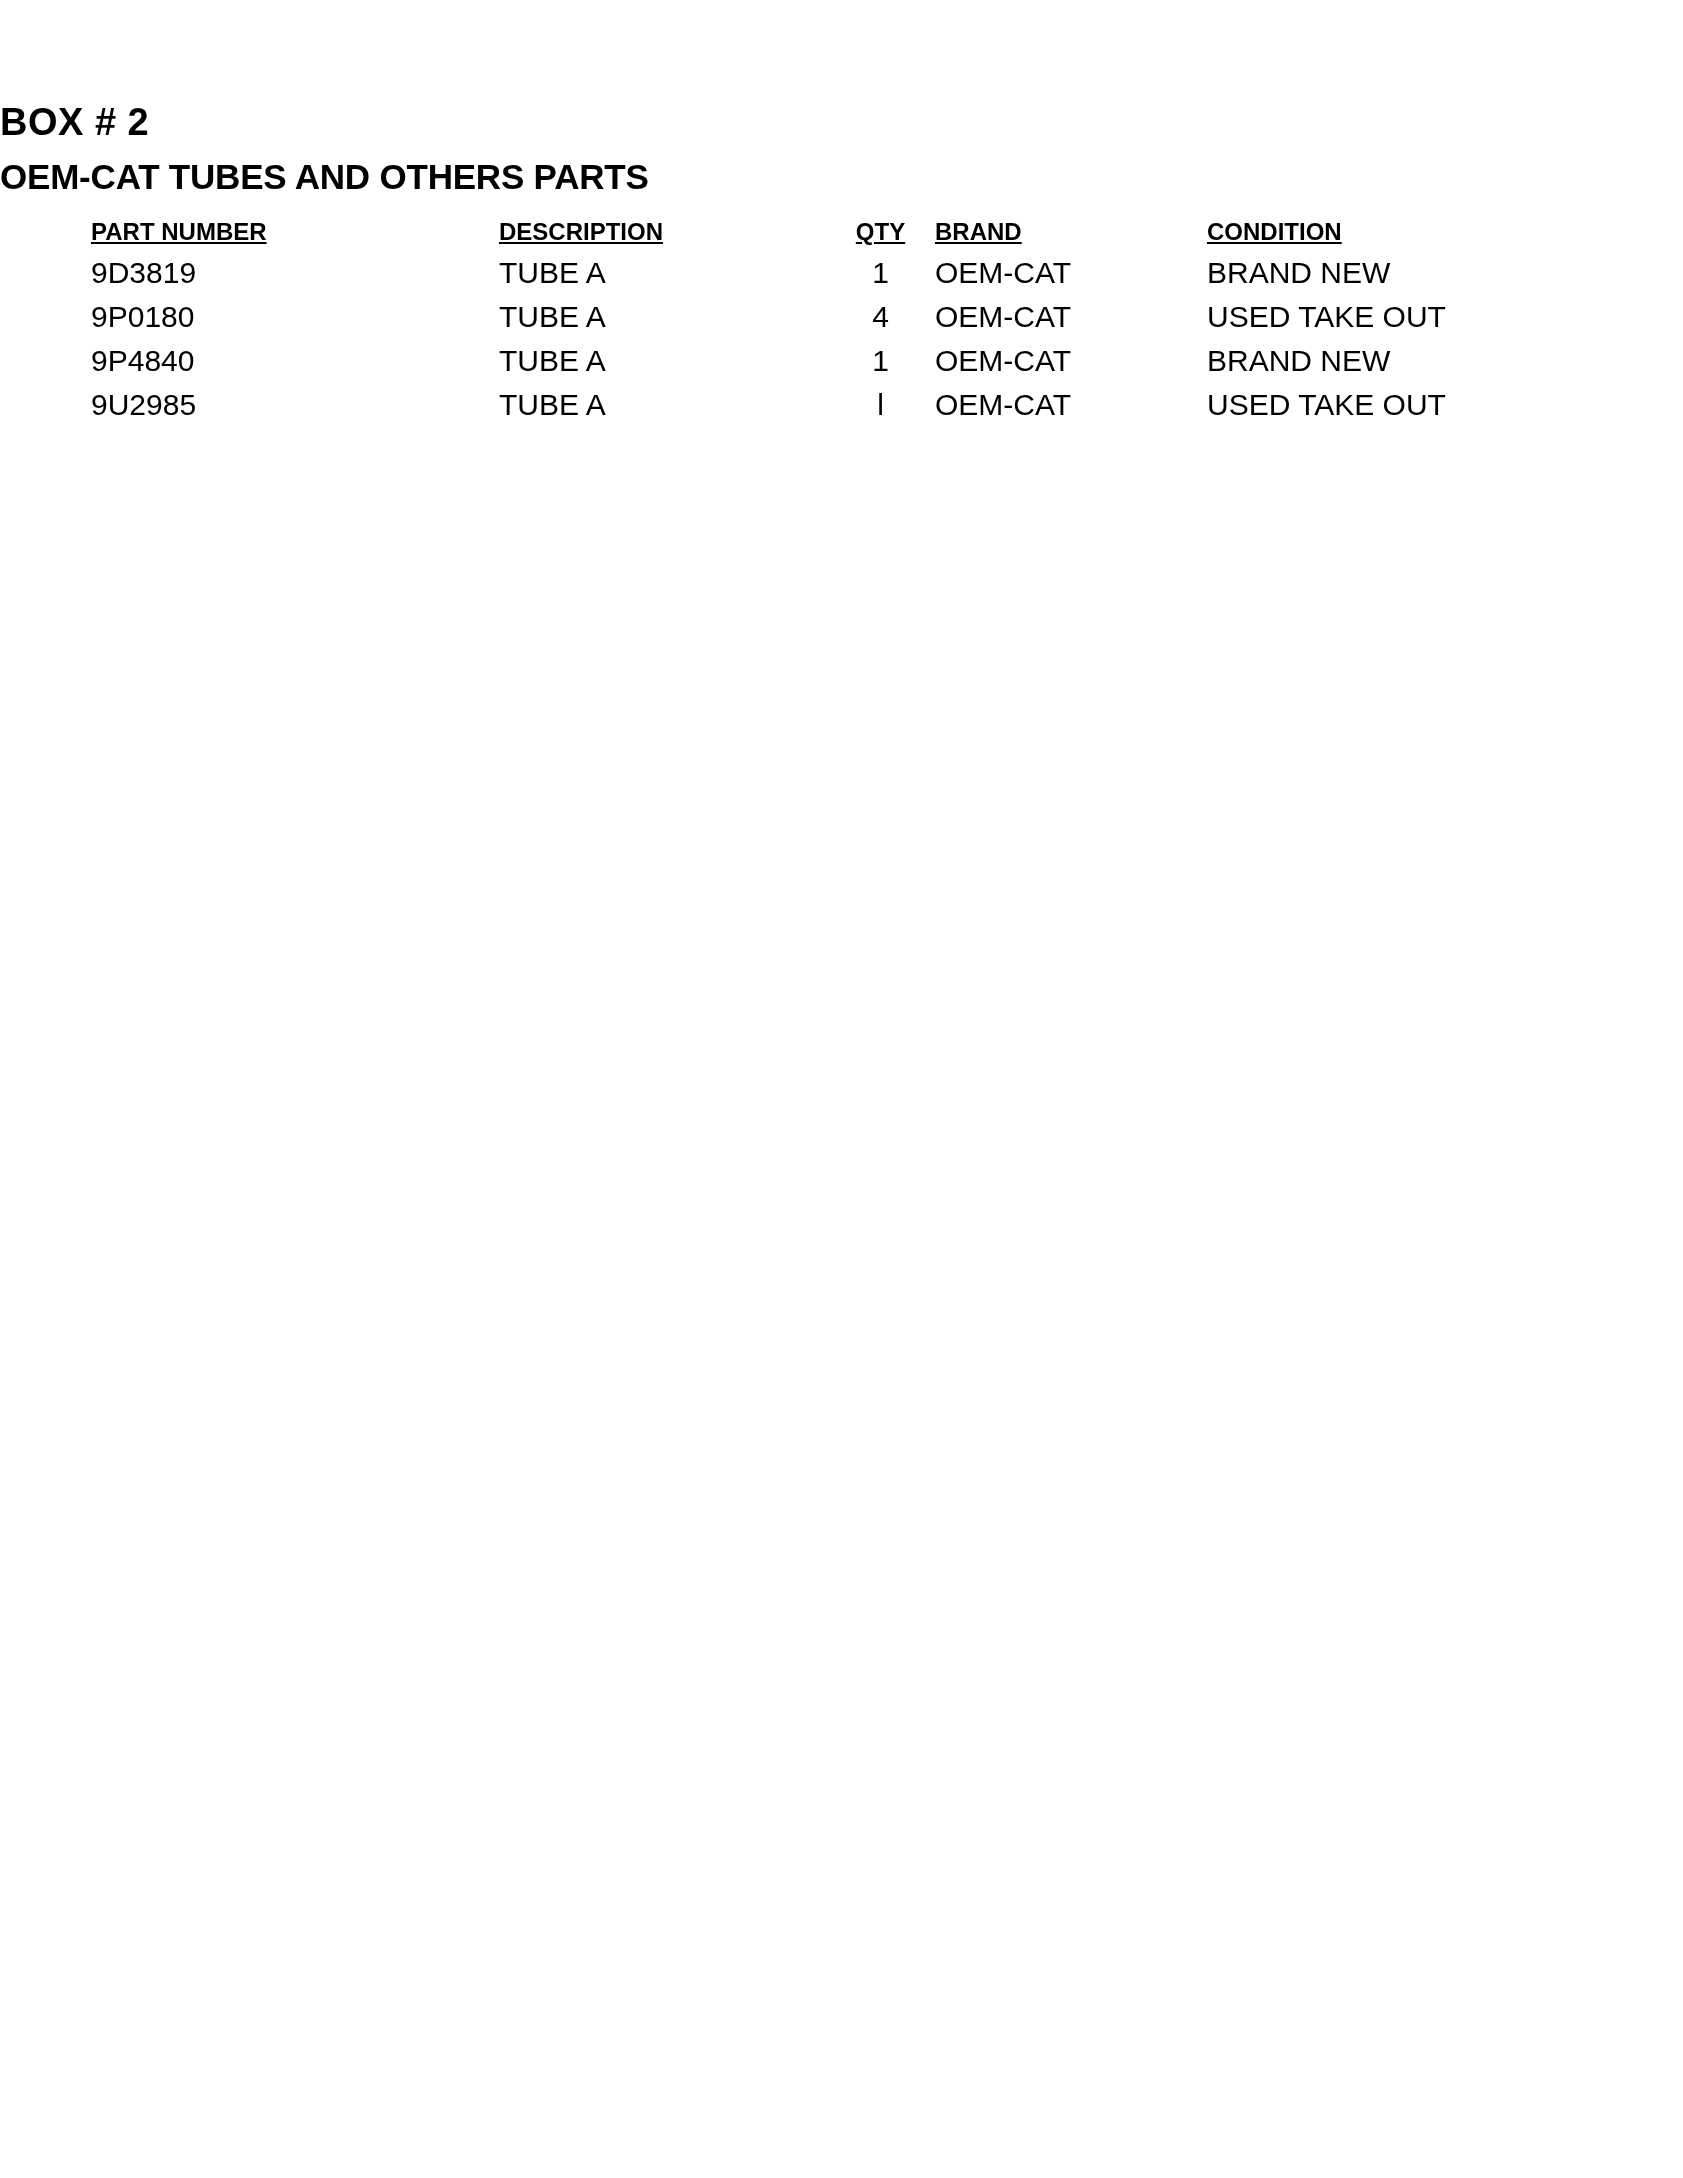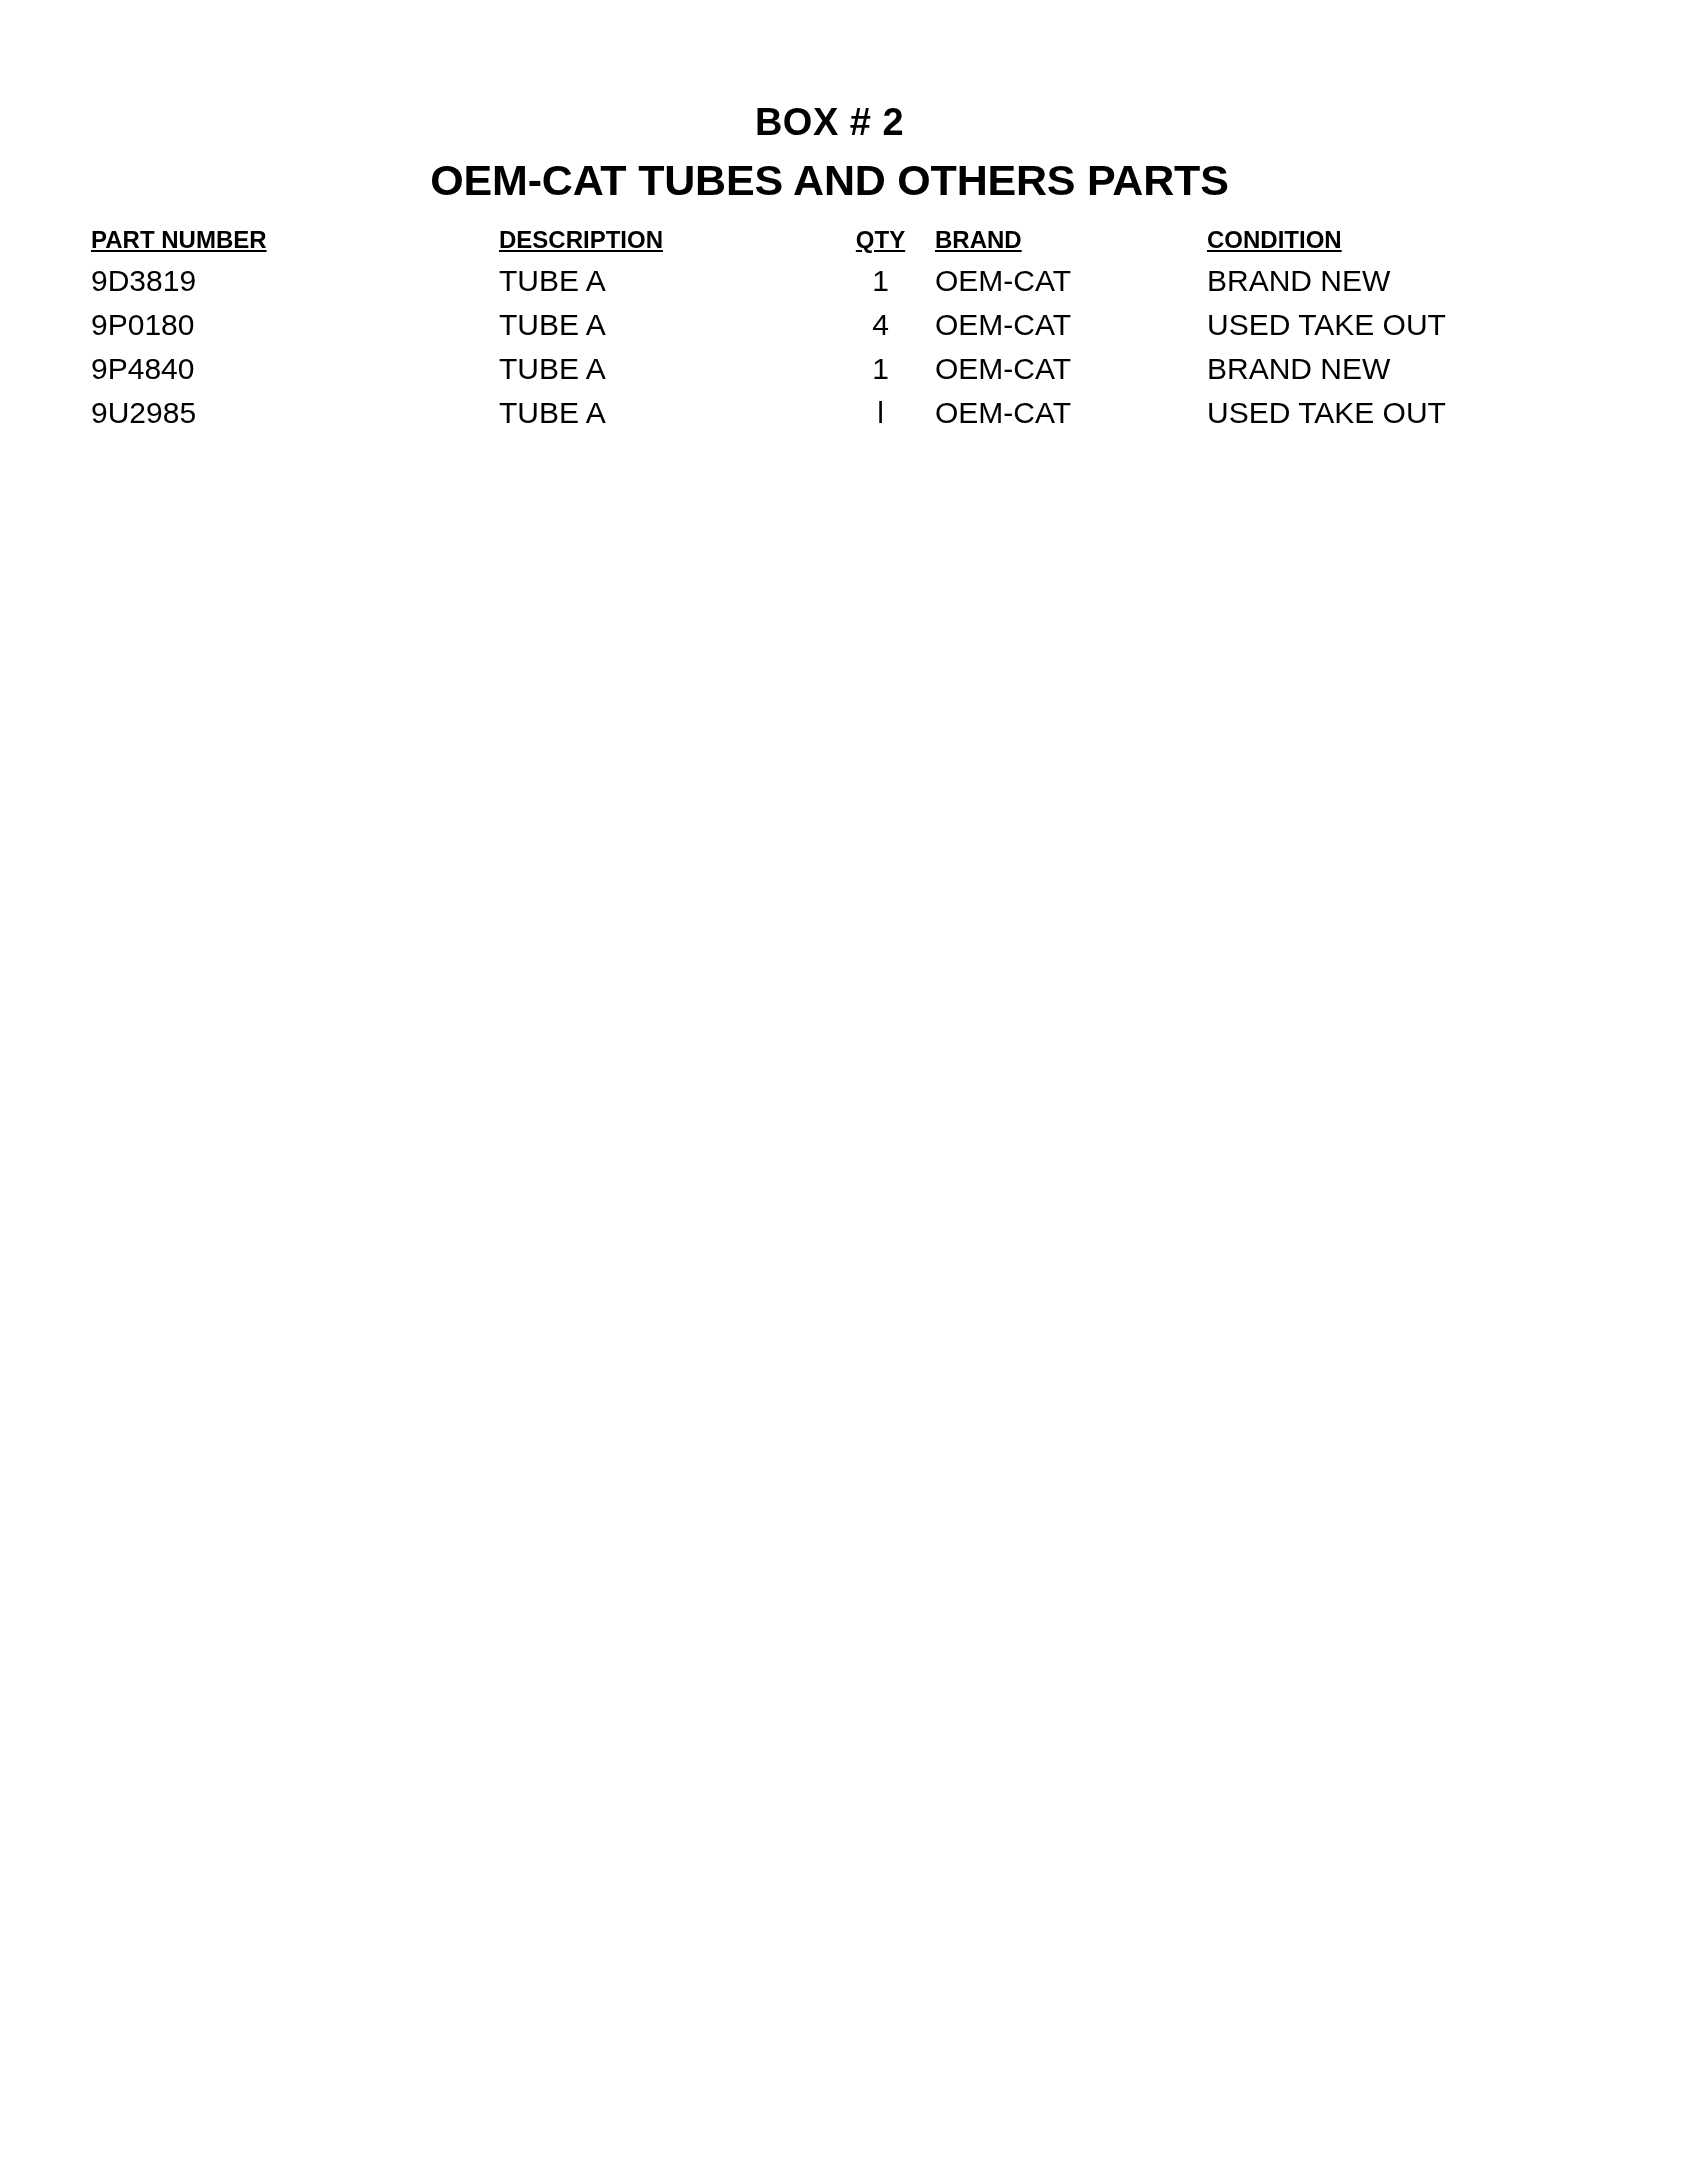--- a/index.html
+++ b/index.html
@@ -16,32 +16,32 @@
     overflow: hidden;
   }
   .page {
     position: relative;
     width: 1683px;
     height: 2178px;
     box-sizing: border-box;
     padding-top: 103px;
   }
   .title-block {
-    text-align: center;
+    text-align: left;
     width: 1659px;
   }
   .doc-title {
     font-size: 38px;
     font-weight: bold;
     letter-spacing: 0.5px;
     line-height: 1.0;
     margin: 0 0 18px 0;
   }
   .doc-subtitle {
-    font-size: 43px;
+    font-size: 35px;
     font-weight: bold;
     letter-spacing: -0.2px;
     line-height: 1.0;
     margin: 0;
   }
   .parts-table {
     border-collapse: collapse;
     margin: 26px 0 0 91px;
     table-layout: fixed;
   }

